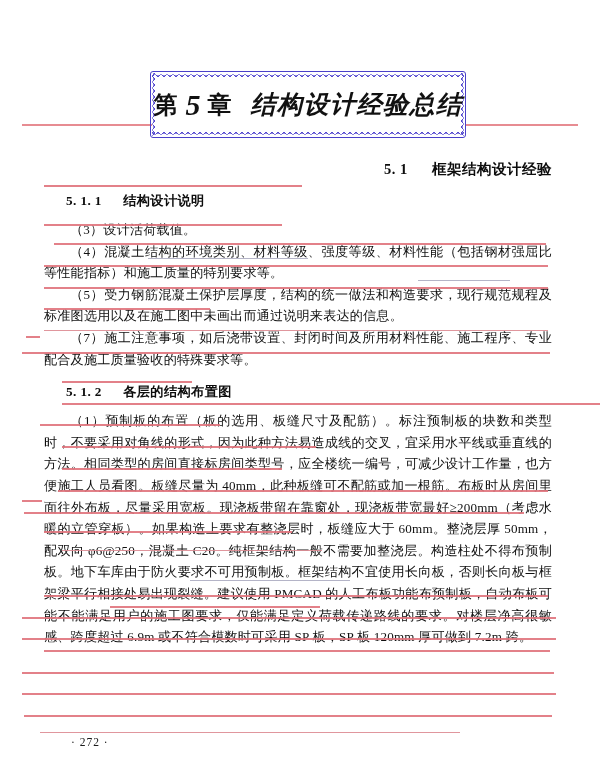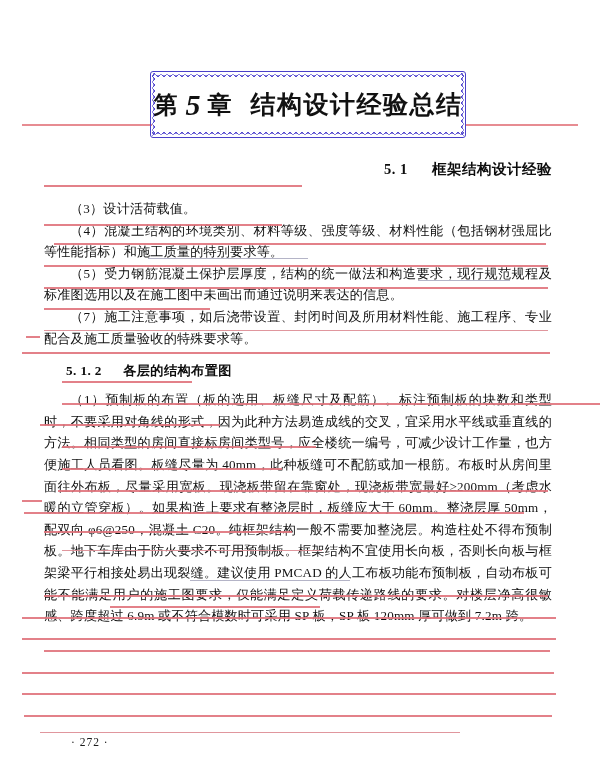--- a/index.html
+++ b/index.html
@@ -114,20 +114,21 @@
     font-style: italic;
     font-size: 30px;
     padding: 0 5px;
   }
   .ct-main {
     font-family: "Liberation Serif", "DejaVu Serif", serif;
     font-weight: 700;
     font-size: 25px;
     letter-spacing: 1.5px;
     margin-left: 16px;
+    font-style: italic;
   }
 
   
   .page-rule {
     position: absolute;
     height: 1.6px;
     background: #e3787f;
     opacity: .85;
   }
 
@@ -218,20 +219,25 @@
 
   <div id="body-text">
 
     <div class="h2">
       <span>5. 1</span>
       <span style="display:inline-block;width:16px"></span>
       <span>框架结构设计经验</span>
     </div>
     <div class="spacer-sm"></div>
 
+    <div class="h3">
+      <span>5. 1. 1</span>
+      <span style="display:inline-block;width:14px"></span>
+      <span>结构设计说明</span>
+    </div>
     <div class="spacer-xs"></div>
 
     <p class="para">（3）设计活荷载值。</p>
     <p class="para">（4）混凝土结构的环境类别、材料等级、强度等级、材料性能（包括钢材强屈比等性能指标）和施工质量的特别要求等。</p>
     <p class="para">（5）受力钢筋混凝土保护层厚度，结构的统一做法和构造要求，现行规范规程及标准图选用以及在施工图中未画出而通过说明来表达的信息。</p>
     <p class="para">（7）施工注意事项，如后浇带设置、封闭时间及所用材料性能、施工程序、专业配合及施工质量验收的特殊要求等。</p>
 
     <div class="spacer-md"></div>
     <div class="h3">
       <span>5. 1. 2</span>

